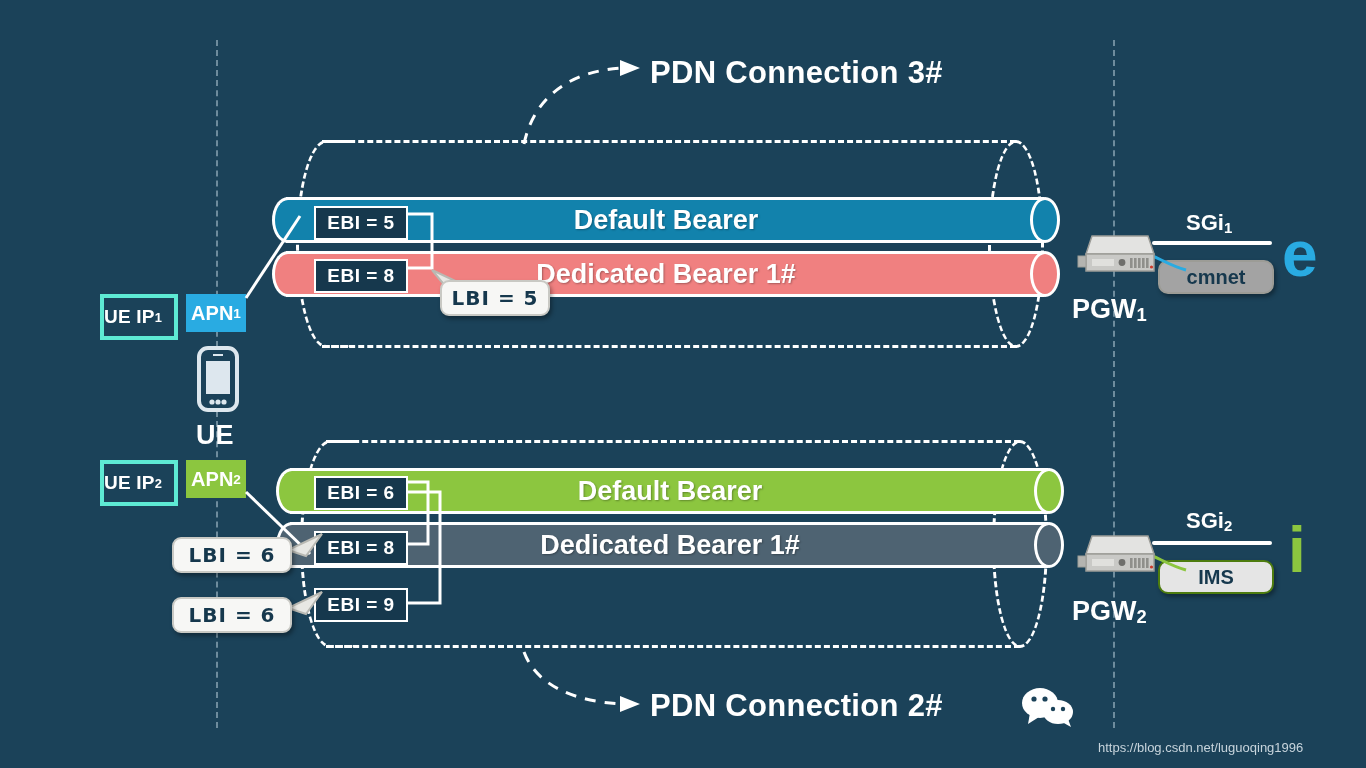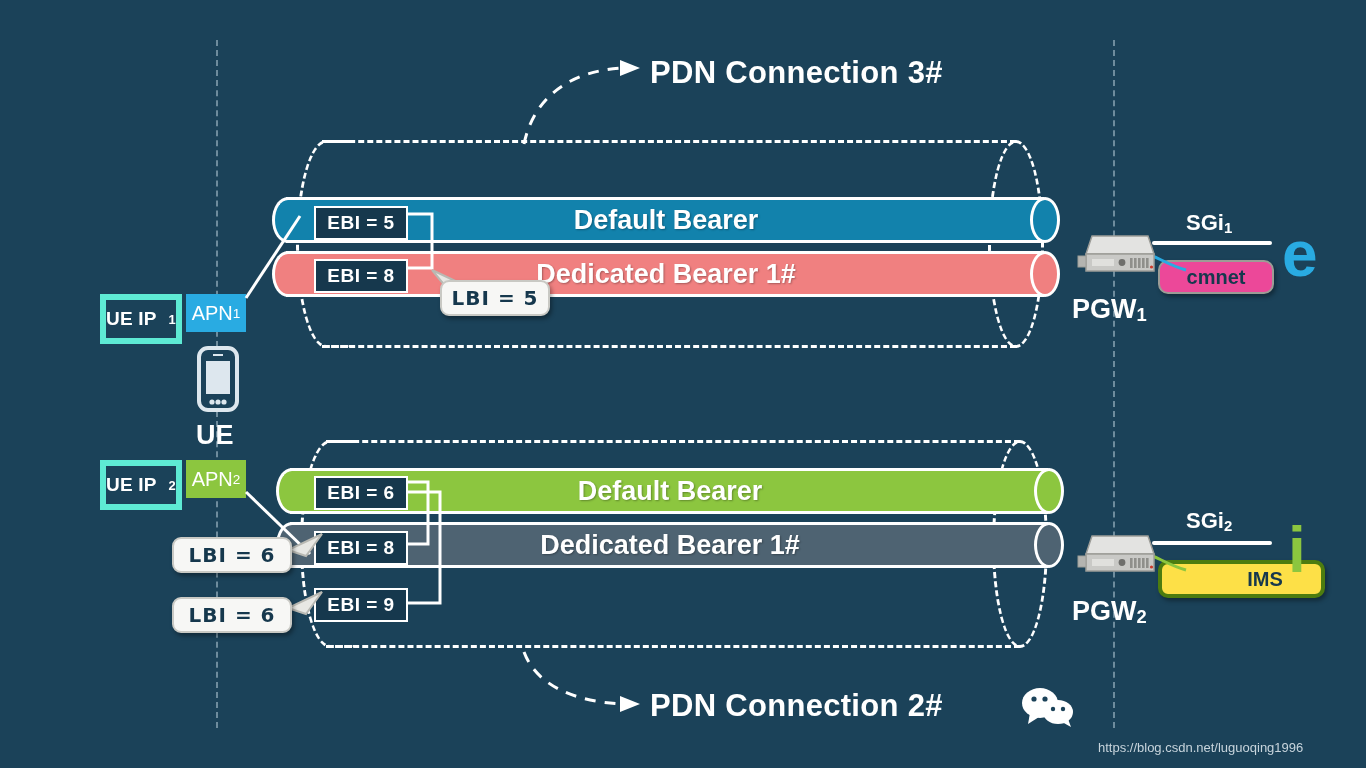--- a/index.html
+++ b/index.html
@@ -15,30 +15,30 @@
 
   
   .vline{
     position:absolute;top:40px;width:0;height:688px;
     border-left:2px dashed #8aa5b4;opacity:.75;
   }
 
   
   .ipbox{
     position:absolute;
-    border:6px solid #5eead4;
+    border:4px solid #5eead4;
     color:#ffffff;
     font-weight:bold;
-    display:flex;align-items:center;justify-content:space-between;
+    display:flex;align-items:center;justify-content:flex-start;
     background:transparent;
     letter-spacing:.2px;
   }
   .apnbox{
     position:absolute;
-    color:#ffffff;font-weight:normal;
+    color:#ffffff;font-weight:bold;
     display:flex;align-items:center;justify-content:center;
   }
   .apn1{background:#29abe2;}
   .apn2{background:#8cc63f;}
 
   .sub{font-size:.68em;vertical-align:-.18em;}
 
   
   .ebi{
     position:absolute;
@@ -118,22 +118,22 @@
   
   .pgwname{position:absolute;color:#ffffff;font-weight:bold;font-size:27px;}
   .sgi{position:absolute;color:#ffffff;font-weight:bold;font-size:22px;text-align:center;}
   .sgiline{position:absolute;height:4px;background:#ffffff;border-radius:2px;}
   .netpill{
     position:absolute;border-radius:10px;
     display:flex;align-items:center;justify-content:center;
     font-weight:bold;font-size:20px;
     box-shadow:2px 3px 4px rgba(0,0,0,.35);
   }
-  .pill-cmnet{background:#ec4899;color:#16384d;border:2px solid #9c9c96;}
-  .pill-ims{background:#fde047;color:#16384d;border:4px solid #4d7c0f;padding-left:47px;}
+  .pill-cmnet{background:#a3a3a3;color:#16384d;border:2px solid #9c9c96;}
+  .pill-ims{background:#e5e5e5;color:#16384d;border:2px solid #4d7c0f;}
 
   .glyph-e{position:absolute;color:#29abe2;font-weight:bold;font-size:64px;line-height:1;}
   .glyph-i{position:absolute;color:#8cc63f;font-weight:bold;font-size:64px;line-height:1;}
 
   .ue-label{position:absolute;color:#ffffff;font-weight:bold;font-size:27px;}
 
   
   .wm{position:absolute;color:#ffffff;opacity:.92;font-size:29px;white-space:nowrap;
       font-family:"DejaVu Sans", sans-serif;}
   .wmurl{position:absolute;color:#c7d4dc;font-size:13px;white-space:nowrap;}

